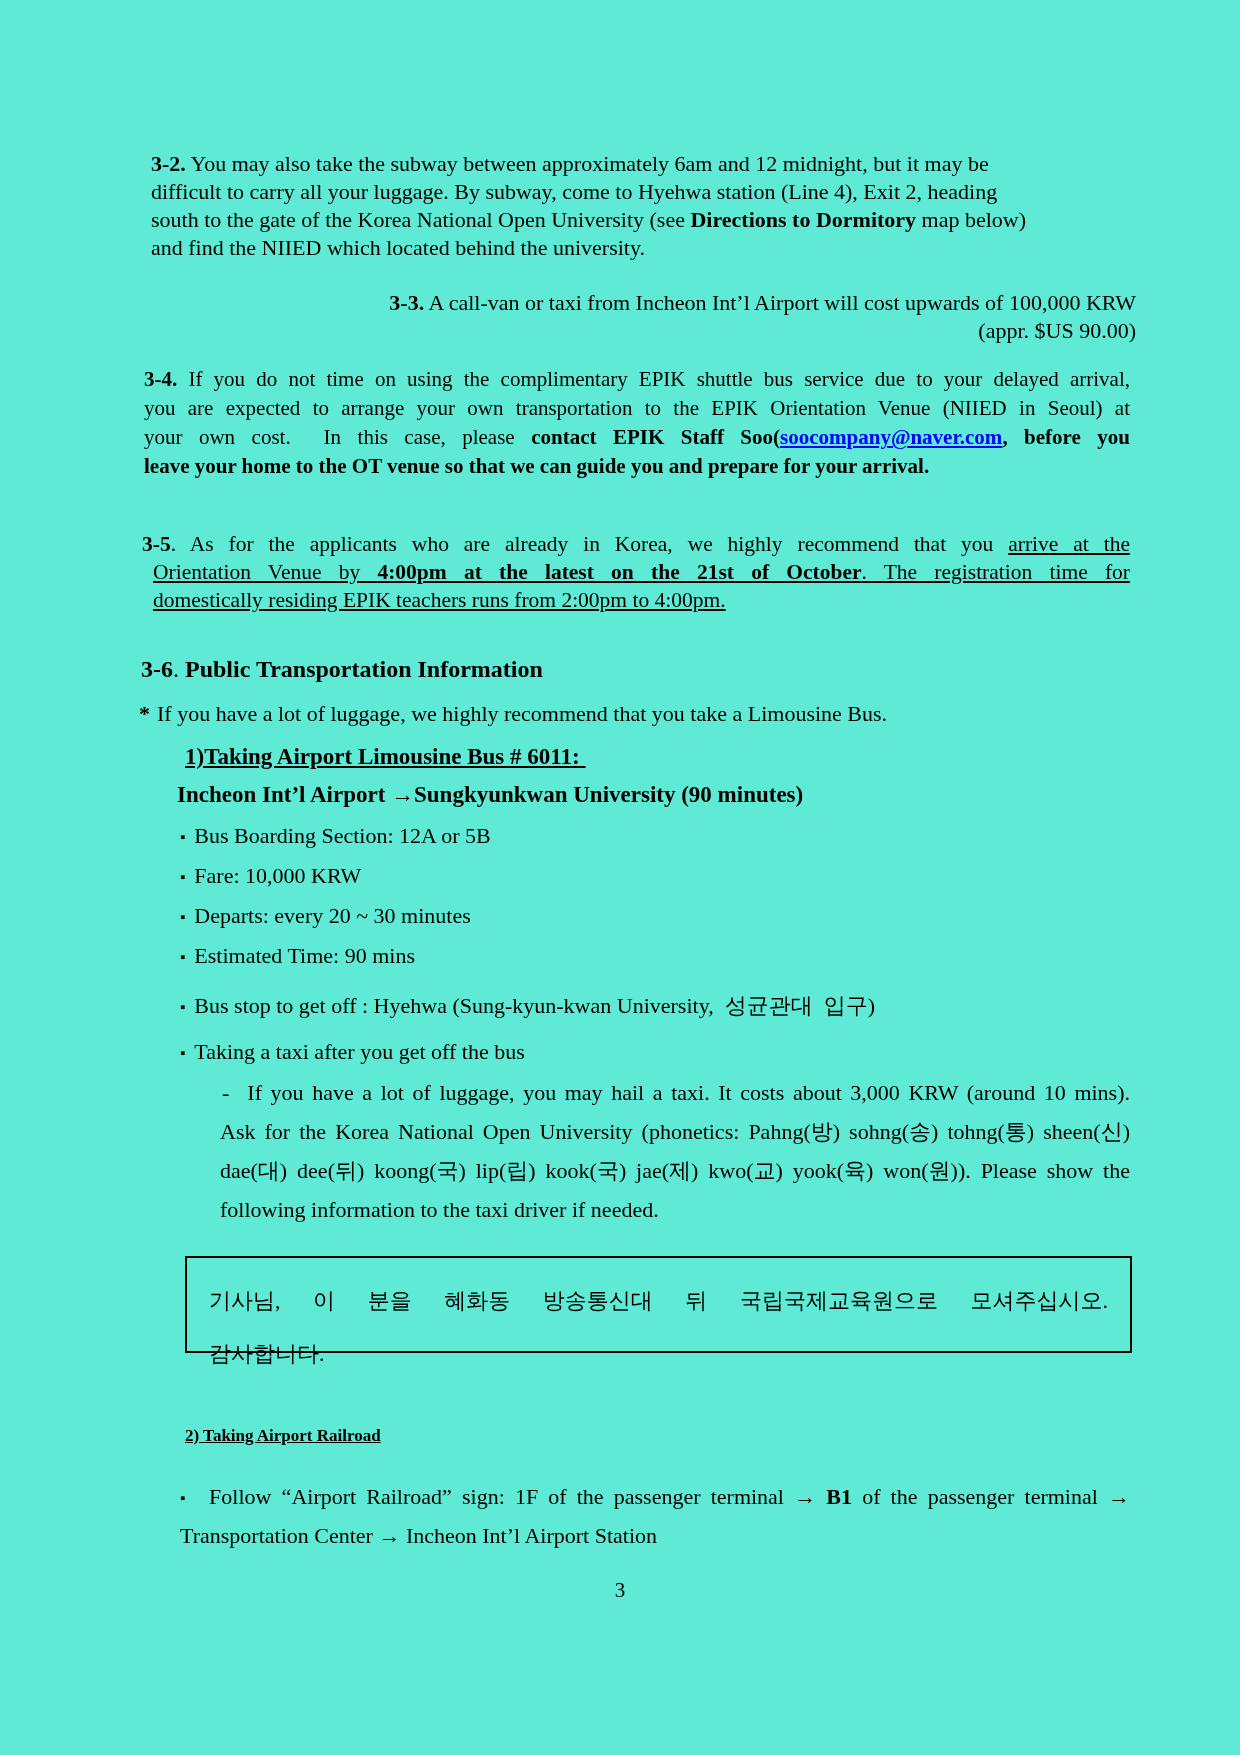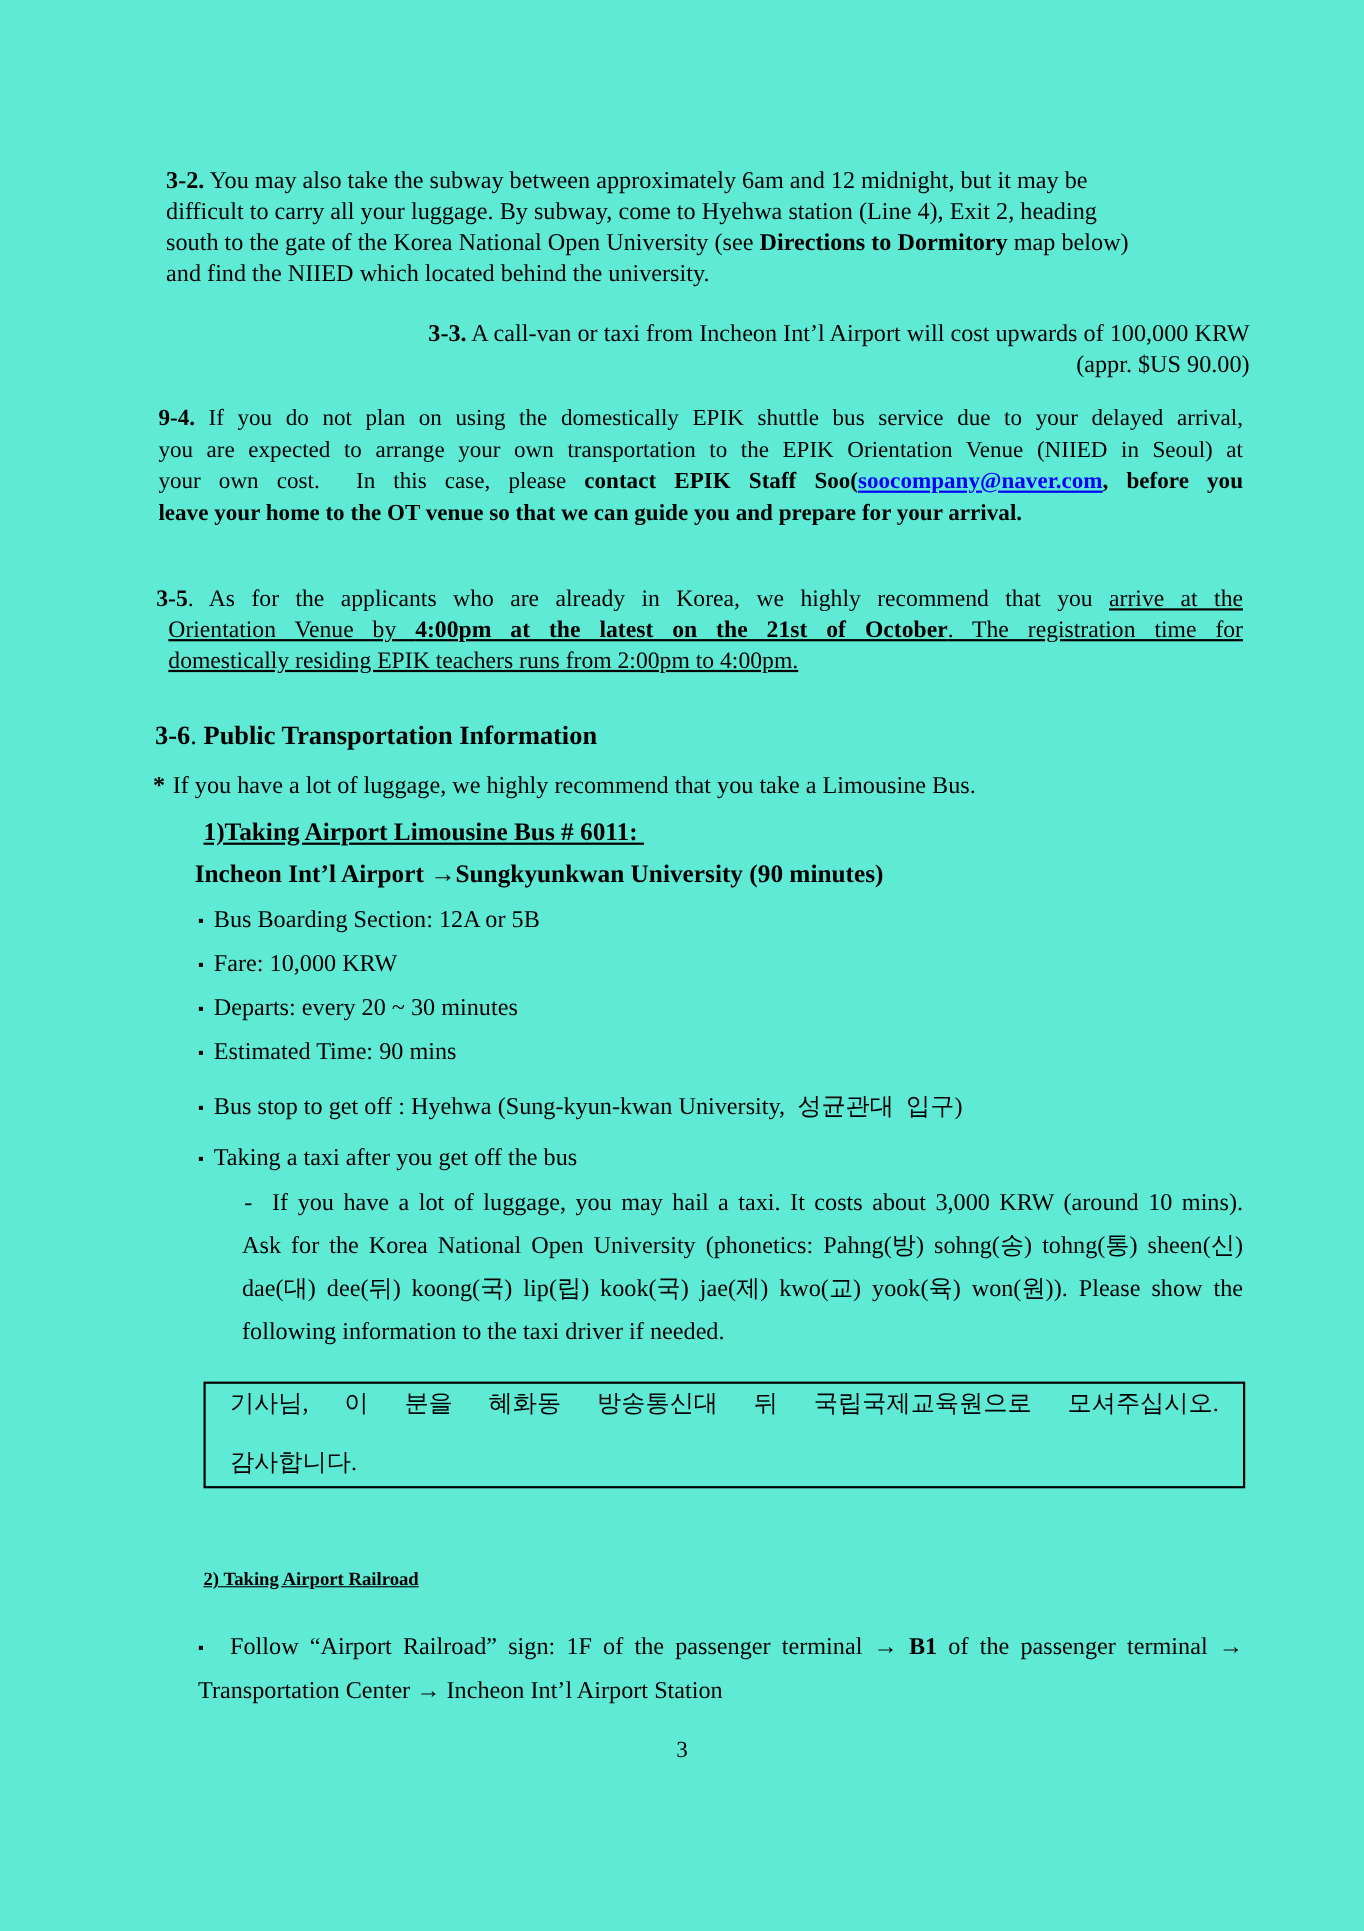--- a/index.html
+++ b/index.html
@@ -24,21 +24,21 @@
   #note .star { font-weight:bold; margin-right:7px; }
   #h-bus { left:185px; top:744px; font-size:23px; }
   #h-route { left:177px; top:782px; font-size:23px; }
   .bullet-row { position:absolute; left:180px; font-size:22px; white-space:nowrap; }
   .bullet-marker { font-size:15px; margin-right:9px; vertical-align:1px; }
   #taxi-line1 { left:222px; top:1080px; width:908px; font-size:22px; }
   #taxi-line1 .gap { display:inline-block; width:18px; }
   #taxi-rest { left:220px; top:1112px; width:910px; font-size:22px; line-height:39px; }
   #korean-box {
     left:185px; top:1256px; width:947px; height:97px;
-    border:2px solid #000; box-sizing:border-box; padding:3px 22px 0 22px;
+    border:2px solid #000; box-sizing:border-box; padding:28px 22px 0 22px;
     font-size:22px;
     font-family:"Liberation Serif","DejaVu Serif",serif;
   }
   #korean-box .kline1 { display:flex; justify-content:space-between; }
   #korean-box .kline2 { margin-top:23px; }
   #h-rail { left:185px; top:1426px; font-size:17px; }
   #rail { left:180px; top:1478px; width:950px; font-size:22px; line-height:37px; }
   #pagenum { left:0; top:1578px; width:1240px; text-align:center; font-size:21px; }
 </style>
 </head>
@@ -52,21 +52,21 @@
     <span>south to the gate of the Korea National Open University (see </span><span class="b">Directions to Dormitory</span><span> map below)</span><br>
     <span>and find the NIIED which located behind the university.</span>
   </div>
 
   <div class="abs" id="p33">
     <div><span class="b">3-3.</span><span> A call-van or taxi from Incheon Int’l Airport will cost upwards of 100,000 KRW</span></div>
     <div class="indent2">(appr. $US 90.00)</div>
   </div>
 
   <div class="abs" id="p34">
-    <div class="jline"><span class="b">9-4.</span><span> If you do not plan on using the domestically EPIK shuttle bus service due to your delayed arrival,</span></div>
+    <div class="jline"><span class="b">3-4.</span><span> If you do not time on using the complimentary EPIK shuttle bus service due to your delayed arrival,</span></div>
     <div class="jline">you are expected to arrange your own transportation to the EPIK Orientation Venue (NIIED in Seoul) at</div>
     <div class="jline"><span>your own cost.&nbsp; In this case, please </span><span class="b">contact EPIK Staff Soo(</span><a class="link">soocompany@naver.com</a><span class="b">, before you</span></div>
     <div class="b">leave your home to the OT venue so that we can guide you and prepare for your arrival.</div>
   </div>
 
   <div class="abs" id="p35">
     <div class="jline"><span class="b">3-5</span><span>. As for the applicants who are already in Korea, we highly recommend that you </span><span class="u">arrive at the</span></div>
     <div class="jline indent2"><span class="u">Orientation Venue by </span><span class="b u">4:00pm at the latest on the 21st of October</span><span class="u">. The registration time for</span></div>
     <div class="indent2"><span class="u">domestically residing EPIK teachers runs from 2:00pm to 4:00pm.</span></div>
   </div>

